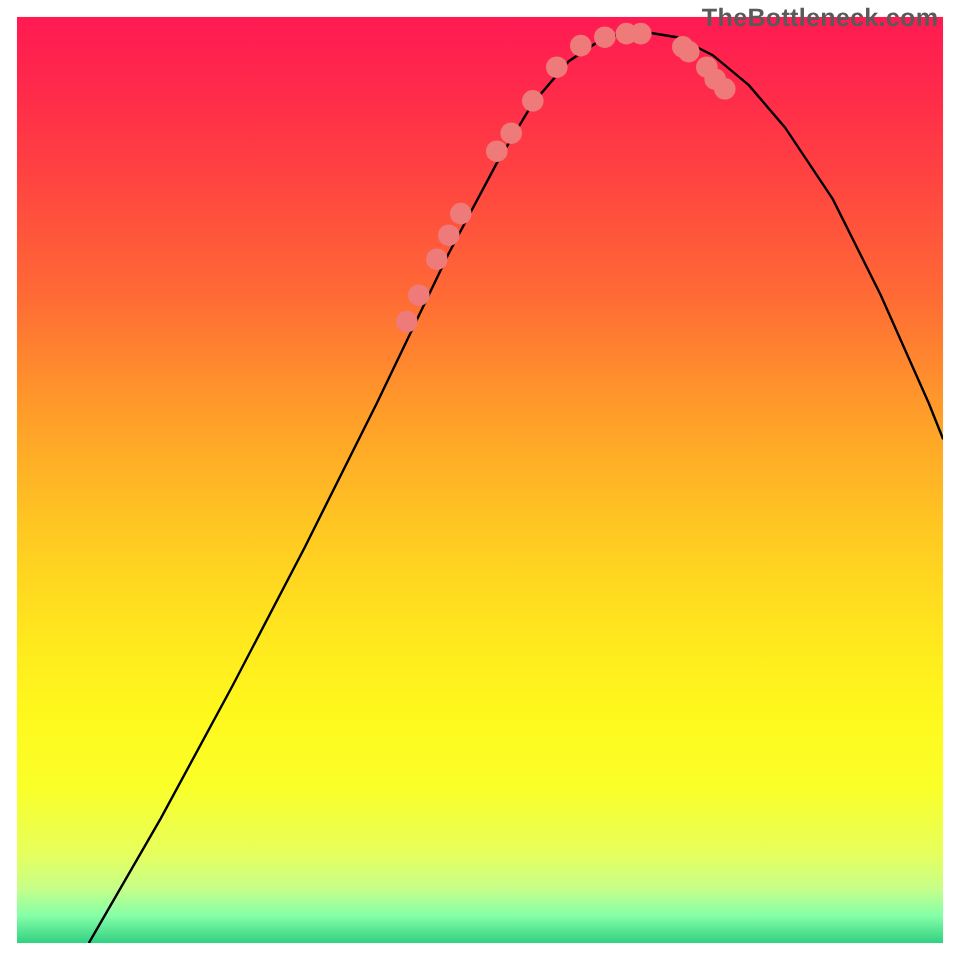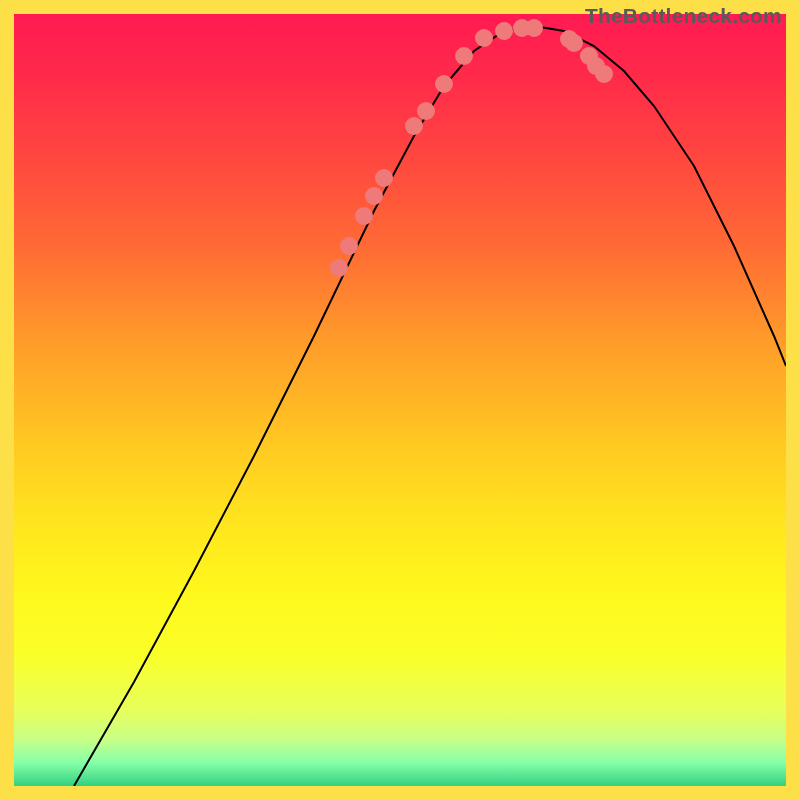--- a/index.html
+++ b/index.html
@@ -7,21 +7,21 @@
     width: 800px;
     height: 800px;
     background: #000;
     font-family: Arial, sans-serif;
     overflow: hidden;
   }
   .container {
     position: relative;
     width: 800px;
     height: 800px;
-    background: #fde047;
+    background: #ffffff;
   }
   .watermark {
     position: absolute;
     top: 4px;
     right: 18px;
     color: #5a5a5a;
     font-size: 21px;
     font-weight: bold;
     letter-spacing: 0.2px;
     z-index: 10;

